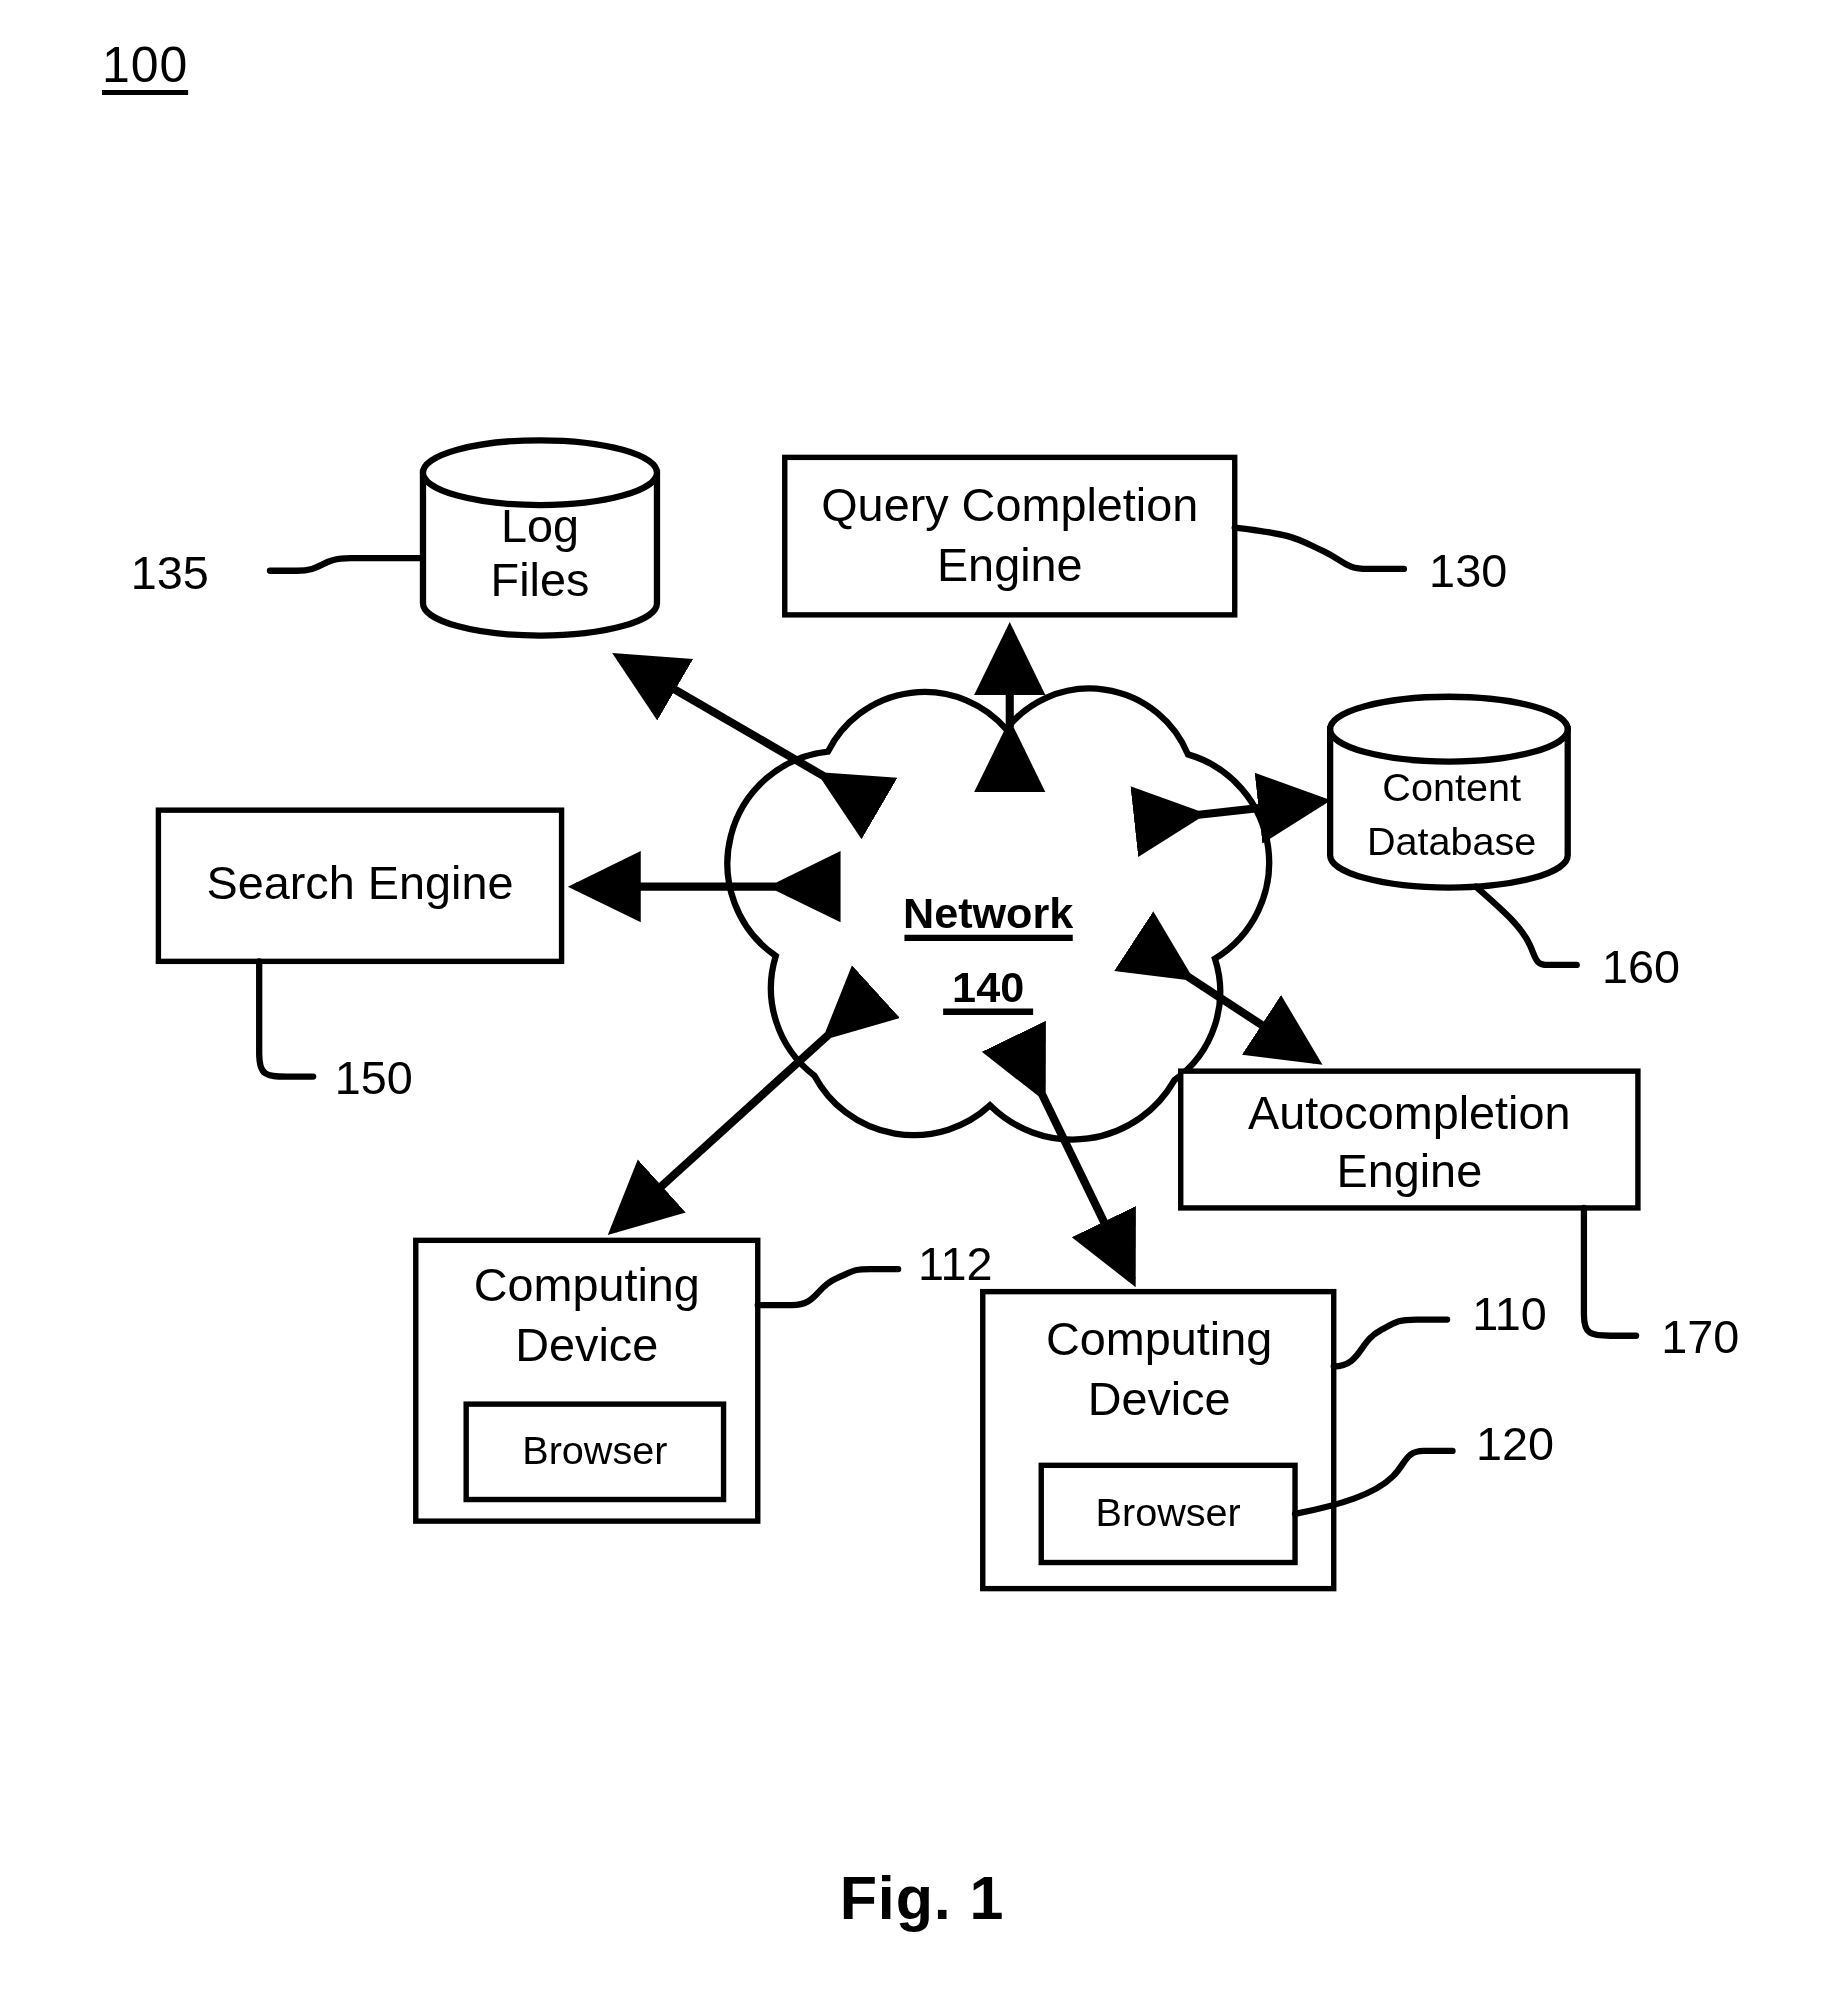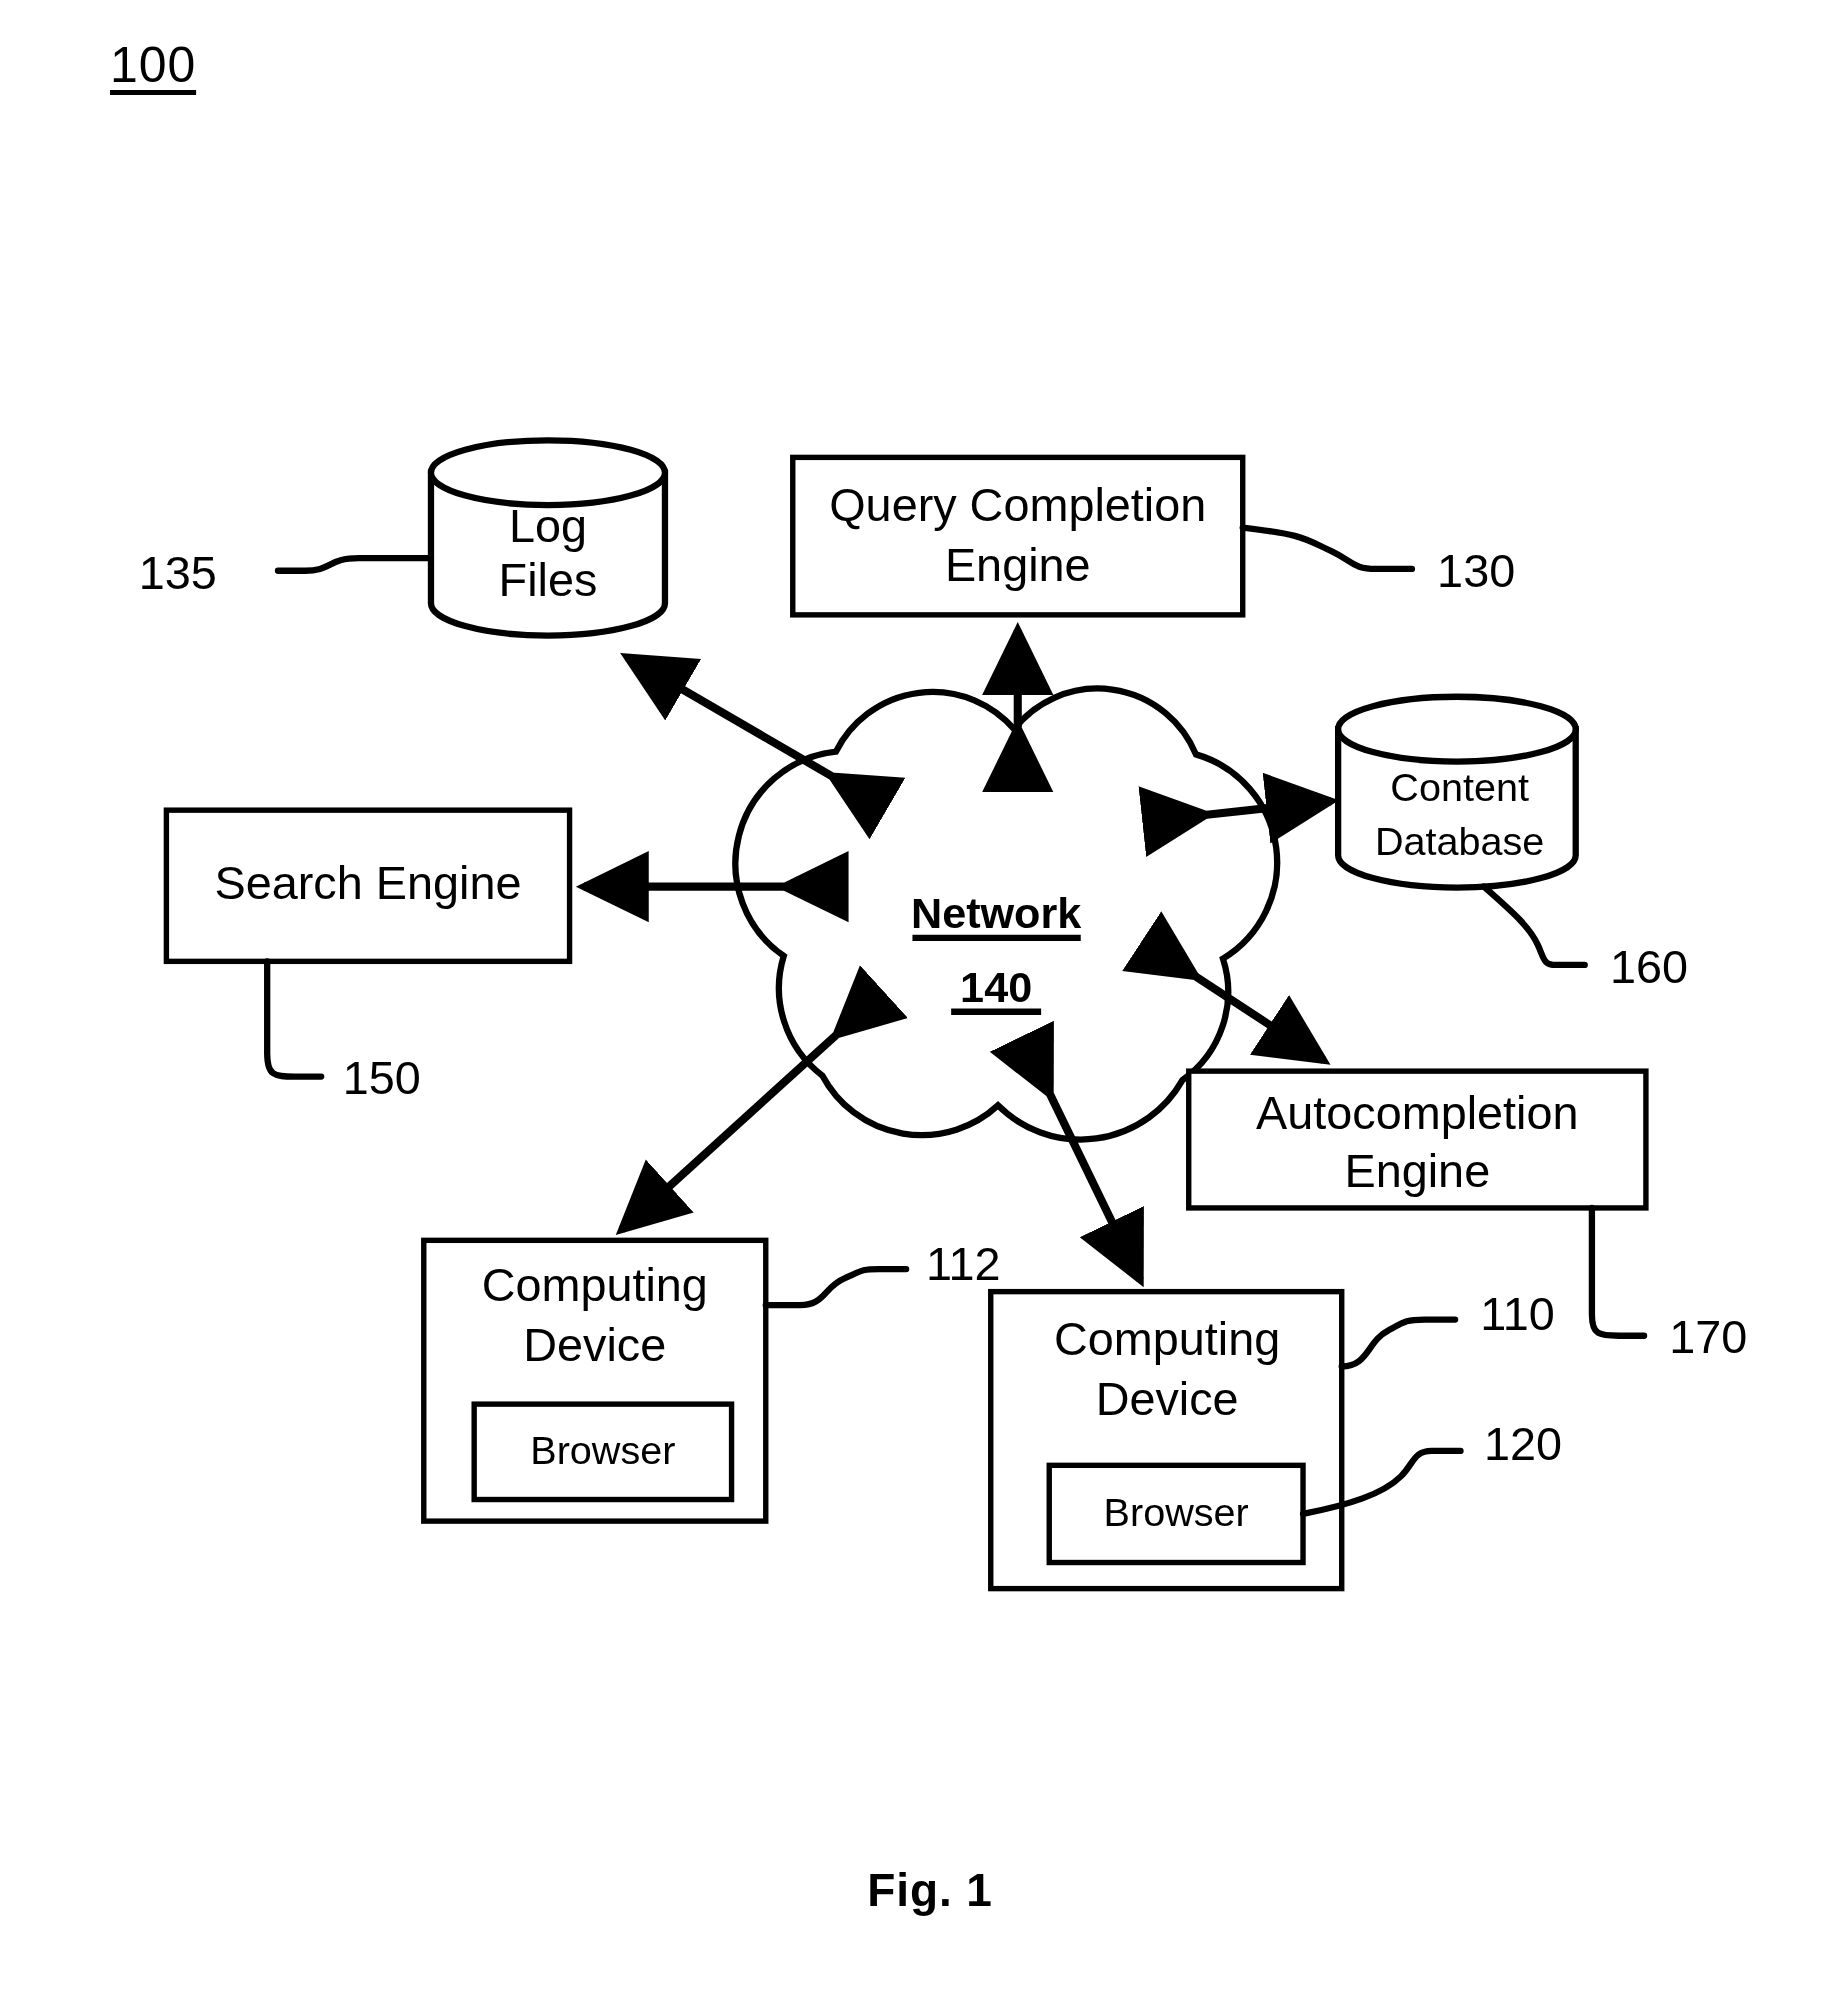--- a/index.html
+++ b/index.html
@@ -10,21 +10,21 @@
   body {
     width: 1844px;
     height: 2010px;
     position: relative;
     font-family: "Liberation Sans", sans-serif;
     color: #000000;
     overflow: hidden;
   }
   #figure-root {
     position: absolute;
-    left: 8px; top: 0;
+    left: 0; top: 0;
     width: 1465px;
     height: 2010px;
   }
   svg.diagram {
     position: absolute;
     left: 0; top: 0;
     width: 1844px;
     height: 2010px;
   }
   .fig-label-100 {
@@ -37,21 +37,21 @@
     text-underline-offset: 8px;
     text-decoration-thickness: 4.5px;
     white-space: nowrap;
   }
   .fig-caption {
     position: absolute;
     left: 0;
     top: 1863px;
     width: 1844px;
     text-align: center;
-    font-size: 46px;
+    font-size: 61px;
     font-weight: bold;
     letter-spacing: 0.9px;
   }
   
   text {
     font-family: "Liberation Sans", sans-serif;
     fill: #000000;
   }
   .node-text {
     font-size: 52px;

